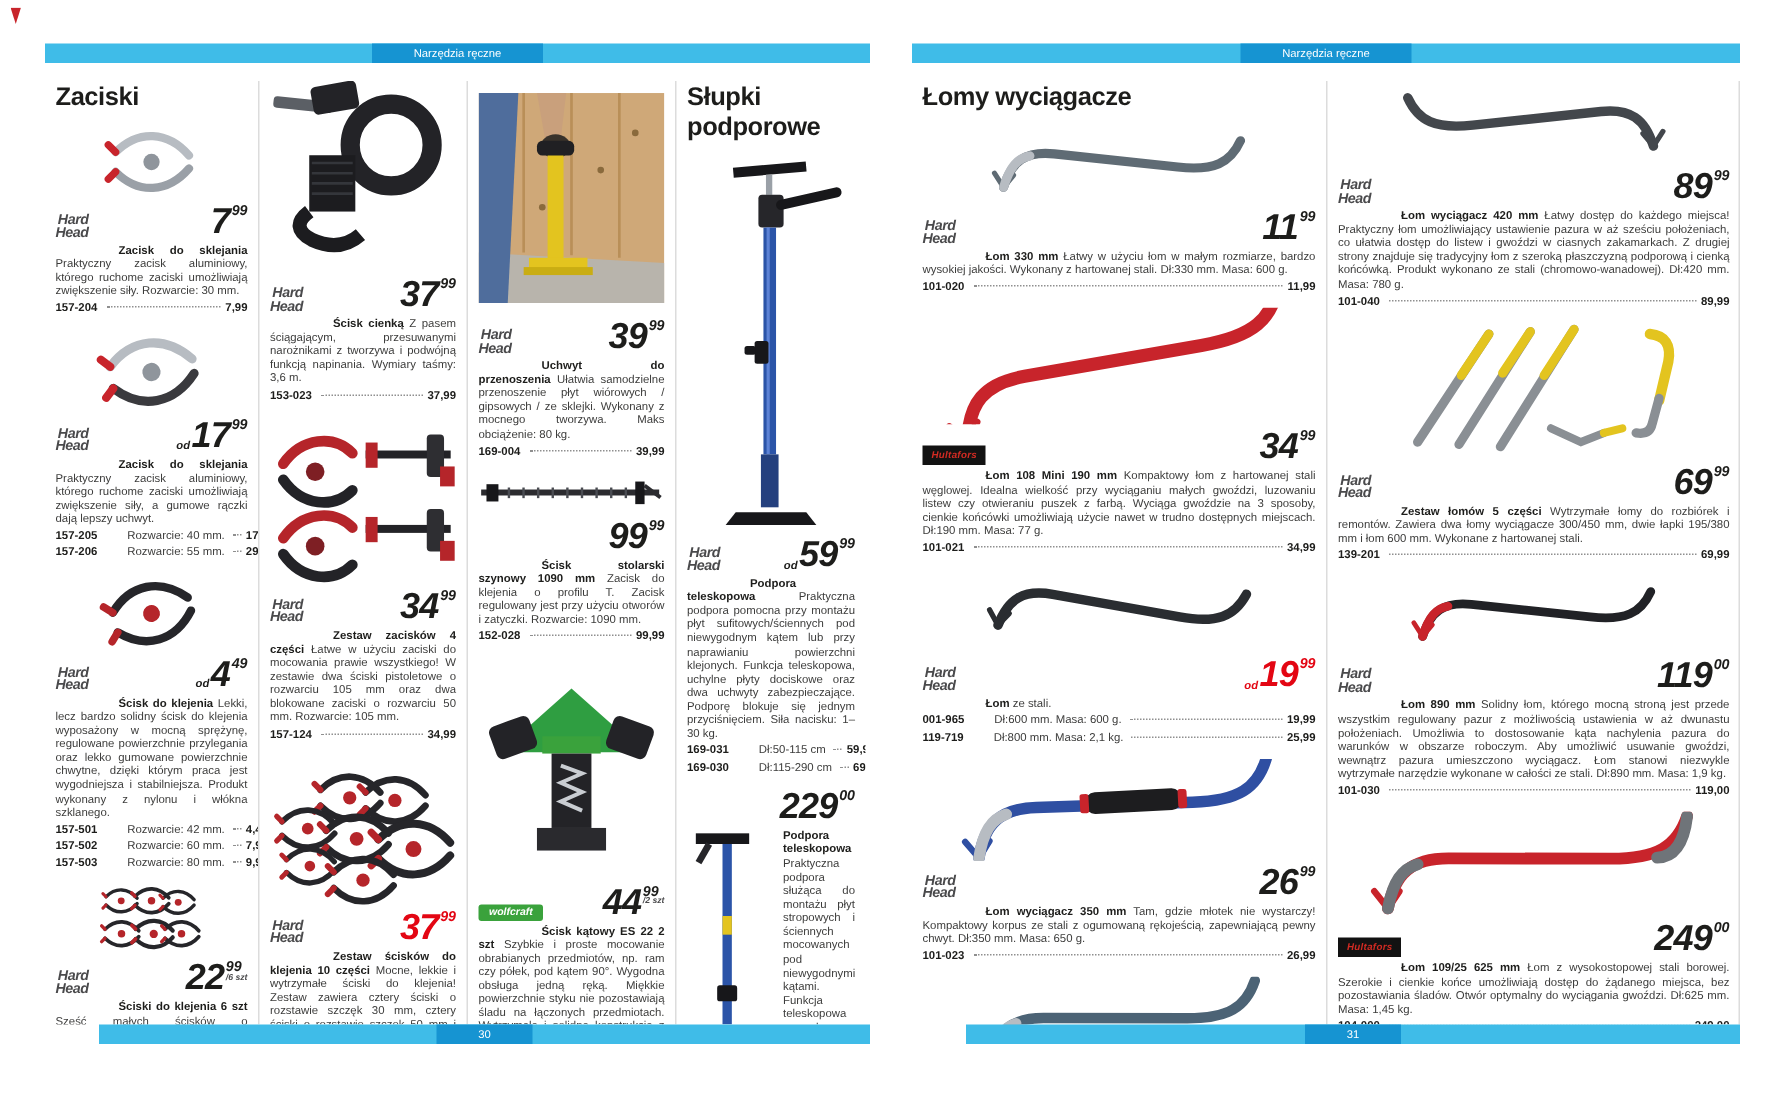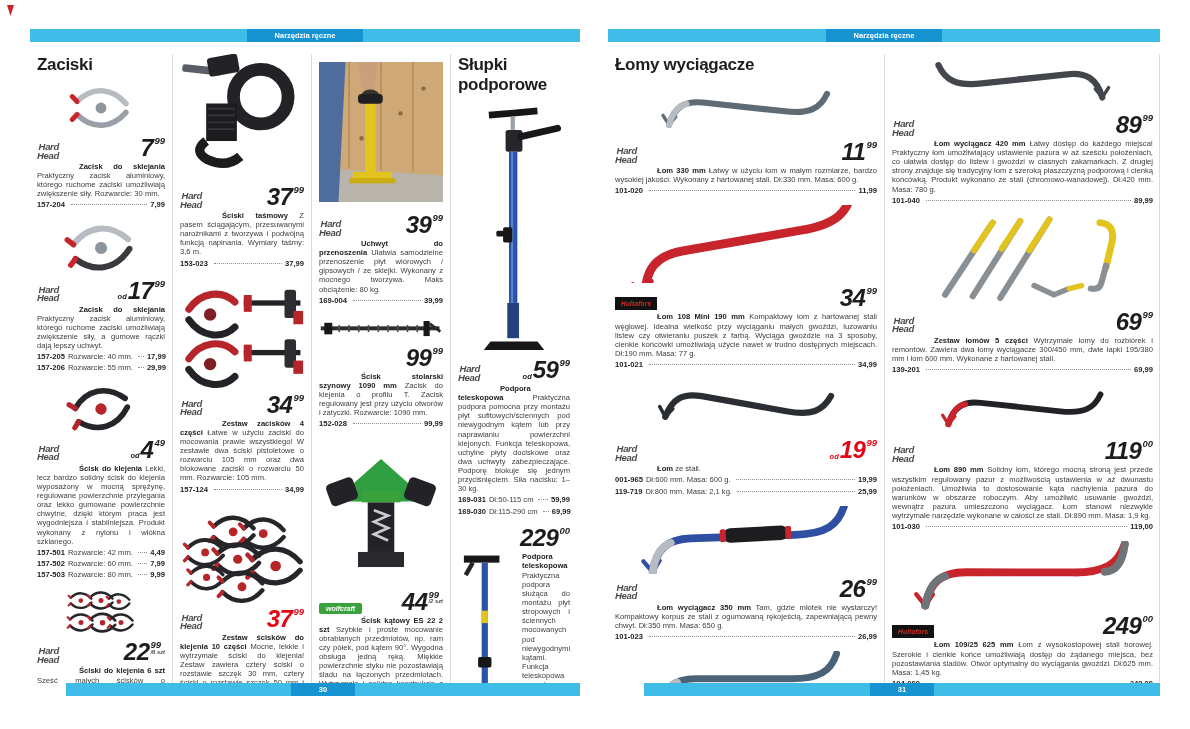--- a/index.html
+++ b/index.html
@@ -8,21 +8,21 @@
   .spread{position:absolute;inset:0;}
   .crop-mark{position:absolute;left:7px;top:5px;width:7px;height:11px;background:#c8242b;
              clip-path:polygon(0 0,100% 0,50% 100%);}
   .page{position:absolute;top:0;height:729px;}
   .page-left{left:30px;width:550px;}
   .page-right{left:608px;width:552px;}
   .page-right .columns{border-right:1px solid #dcdcdc;}
   .topbar,.bottombar{position:absolute;left:0;right:0;height:13px;background:#3fbce8;
                      display:flex;justify-content:center;align-items:stretch;}
   .topbar{top:29px;} .bottombar{top:683px;margin-left:36px;}
-  .bar-label{background:#1694d2;color:#fff;font-size:7.5px;font-weight:700;
+  .bar-label{background:#1694d2;color:#fff;font-size:7.5px;font-weight:400;
              display:flex;align-items:center;padding:0 28px;white-space:nowrap;}
   .columns{position:absolute;top:54px;left:0;right:0;bottom:46px;display:flex;overflow:hidden;}
   .col{box-sizing:border-box;padding:0 7px;overflow:hidden;flex:none;}
   .col + .col{border-left:1px solid #dcdcdc;}
   .col-heading{font-size:17px;font-weight:700;color:#1d1d1b;margin:1px 0 8px;letter-spacing:-0.3px;}
   .product{margin-bottom:9px;}
   .prod-image{display:flex;align-items:flex-end;justify-content:center;overflow:hidden;}
   .prod-image svg{width:100%;height:100%;}
   .bp-row{display:flex;justify-content:space-between;align-items:flex-end;margin:3px 0 2px;text-align:right;}
   .brand-hh{font-weight:800;font-style:italic;font-size:9.5px;line-height:8.5px;color:#4a4a4c;letter-spacing:-0.3px;}
@@ -36,21 +36,21 @@
   .price .prefix{font-size:7.5px;font-weight:700;align-self:flex-end;margin:0 1px 2px 0;}
   .price .main{font-size:24px;letter-spacing:-0.5px;}
   .price .supcol{display:inline-flex;flex-direction:column;align-items:flex-start;margin:0 0 0 1px;}
   .price .cents{font-size:9.5px;}
   .price .suffix{font-size:5.8px;font-weight:700;color:#4a4a4c;}
   .price.red{color:#e30613;}
   .desc{font-size:7.6px;line-height:1.2;text-align:justify;margin:0 0 2px 0;}
   .desc .title{font-weight:700;color:#1d1d1b;padding-left:42px;}
   .art-row{display:flex;align-items:baseline;font-size:7.6px;line-height:1.35;margin-top:1px;}
   .art-row .sku{font-weight:700;color:#1d1d1b;margin-right:3px;white-space:nowrap;}
-  .art-row .info{margin-right:2px;white-space:nowrap;}
+  .art-row .info{margin-right:2px;white-space:nowrap;margin-left:17px;}
   .art-row .leader{flex:1;border-bottom:1.6px dotted #8f8f8f;margin:0 3px;transform:translateY(-2px);min-width:6px;}
   .art-row .aprice{font-weight:700;color:#1d1d1b;white-space:nowrap;}
   .side .bp-row{justify-content:flex-end;}
   .side-body{display:flex;gap:6px;}
   .side-body .prod-image{flex:none;}
   .side-text{flex:1;min-width:0;}
   .title-block{font-weight:700;font-size:7.6px;color:#1d1d1b;margin-bottom:1px;}
 </style>
 </head>
 <body>
@@ -260,21 +260,21 @@
                 <span>Hard</span>
                 <span>Head</span>
               </div>
               <span class="price">
                 <span class="main">37</span>
                 <span class="supcol">
                   <span class="cents">99</span>
                 </span>
               </span>
             </div>
-            <p class="desc"><span class="title">Ściski taśmowy</span> <span>Z pasem ściągającym, przesuwanymi narożnikami z tworzywa i podwójną funkcją napinania. Wymiary taśmy: 3,6 m.</span></p>
+            <p class="desc"><span class="title">Ścisk cienką</span> <span>Z pasem ściągającym, przesuwanymi narożnikami z tworzywa i podwójną funkcją napinania. Wymiary taśmy: 3,6 m.</span></p>
             <div class="art-row">
               <span class="sku">153-023</span>
               <span class="leader"></span>
               <span class="aprice">37,99</span>
             </div>
           </div>
           <div class="product">
             <div class="prod-image" style="height: 112px;">
               <svg viewBox="0 0 140 120" preserveAspectRatio="xMidYMid meet">
                 <g transform="translate(2 8)">

